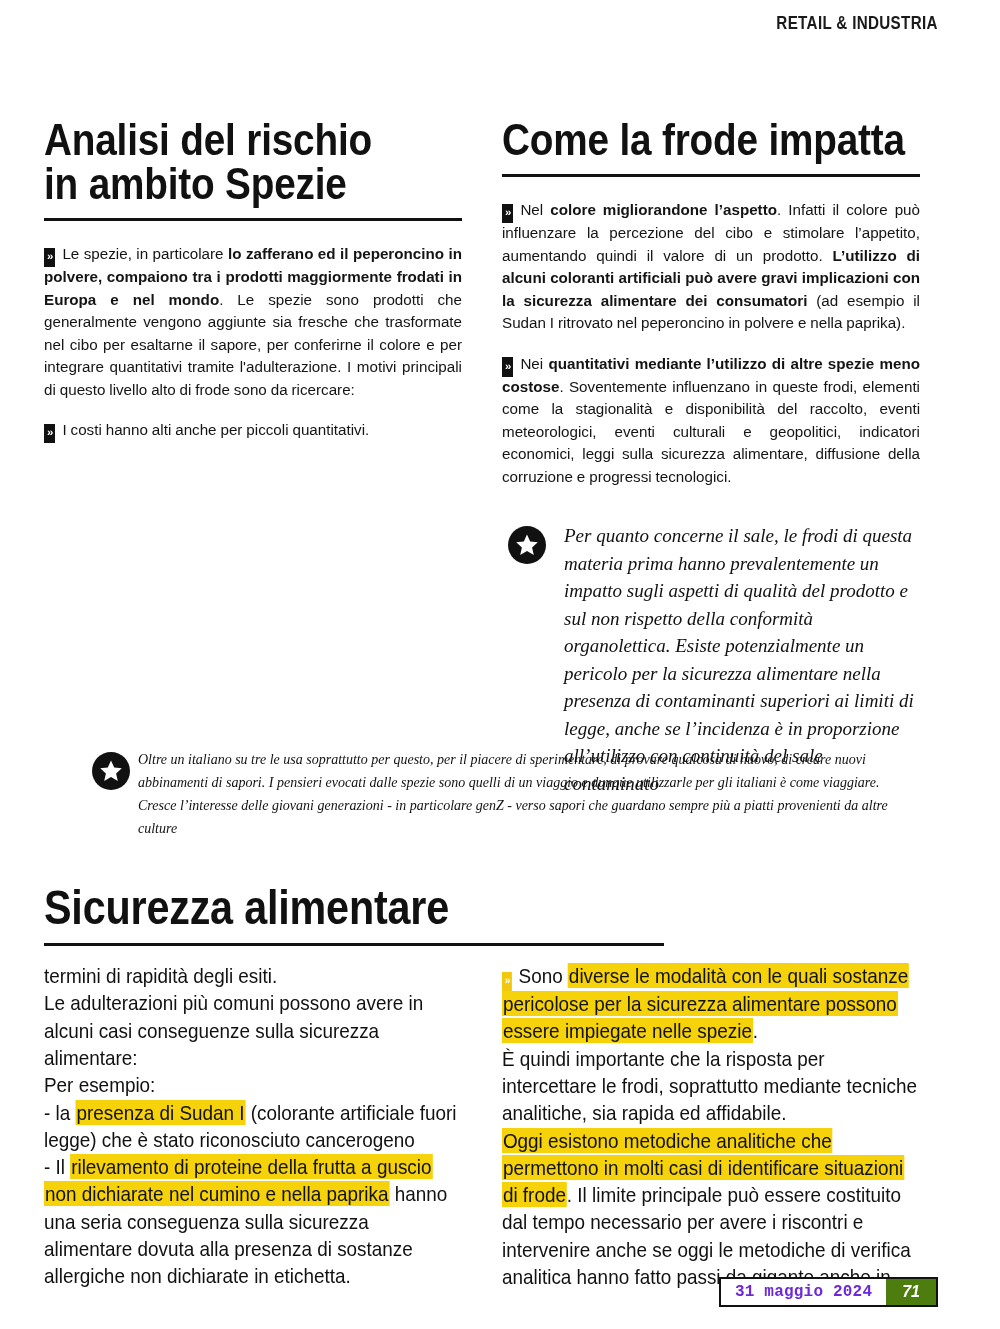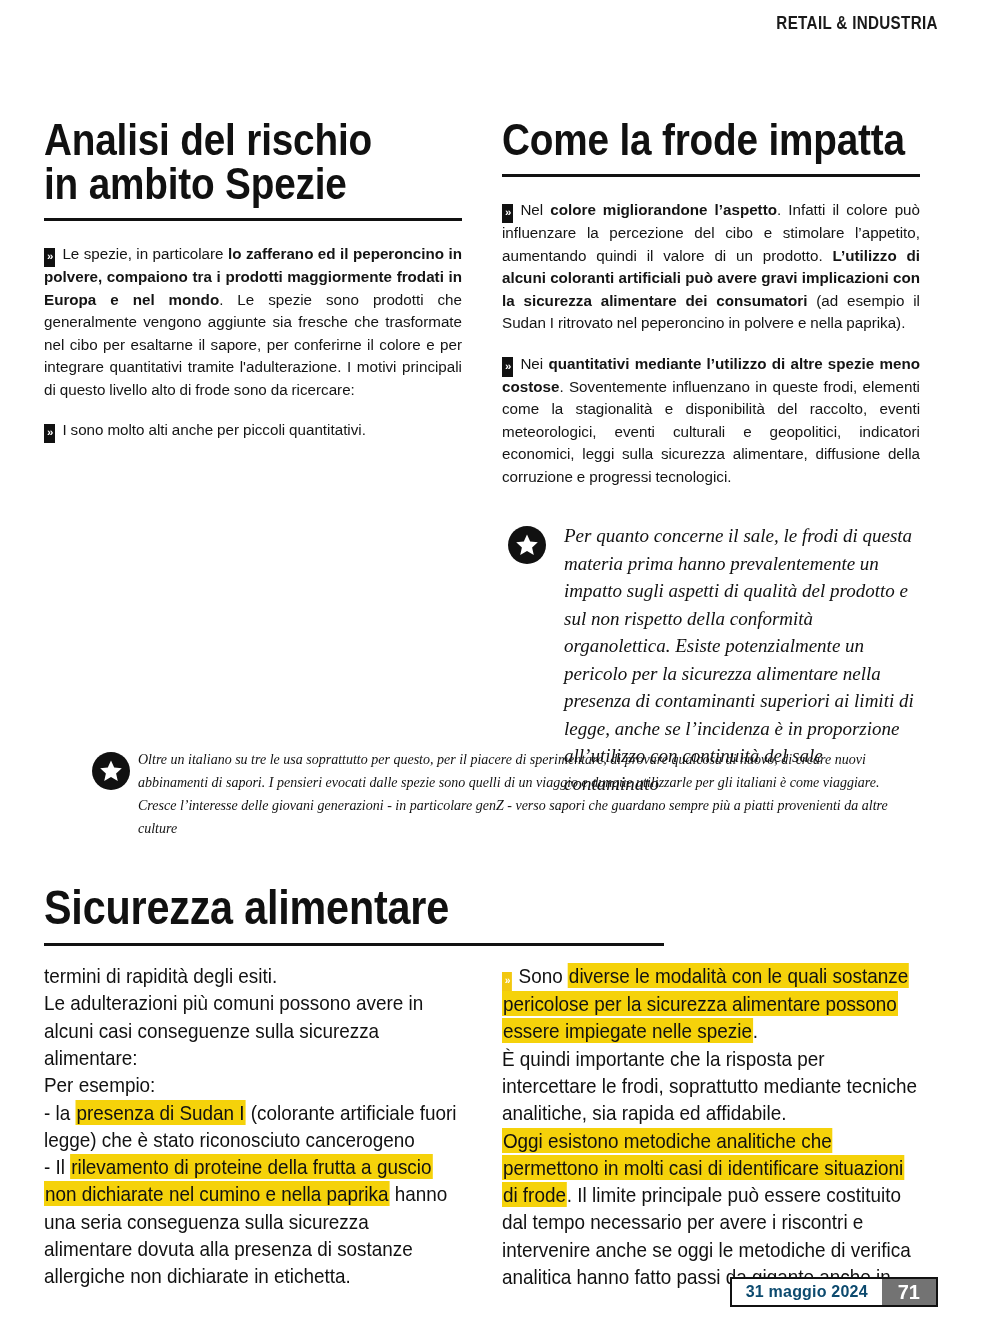--- a/index.html
+++ b/index.html
@@ -193,58 +193,59 @@
     position: absolute;
     right: 62px;
     bottom: 22px;
     display: flex;
     align-items: stretch;
     height: 26px;
     border: 2px solid #111111;
   }
   .footer-date {
     background: #ffffff;
-    color: #0c4a6e;
-    font-family: Liberation Sans, sans-serif;
+    color: #6d28d9;
+    font-family: Liberation Mono, monospace;
     font-weight: bold;
     font-size: 16px;
     display: flex;
     align-items: center;
     justify-content: center;
     padding: 0 14px;
     letter-spacing: 0.2px;
   }
   .footer-page {
-    background: #737373;
+    background: #4d7c0f;
     color: #ffffff;
     font-family: "Liberation Sans Narrow", "Liberation Sans", sans-serif;
     font-weight: bold;
-    font-size: 20px;
+    font-size: 16px;
     display: flex;
     align-items: center;
     justify-content: center;
     padding: 0 16px;
+    font-style: italic;
   }
 </style>
 </head>
 <body>
 
 <div class="running-head">RETAIL &amp; INDUSTRIA</div>
 
 <div class="page">
 
   <div class="cols">
 
     <div class="col">
       <h1 class="sec-title">Analisi del rischio
 in ambito Spezie</h1>
       <hr class="rule">
       <div>
           <p class="body-p first"><span class="chev">»</span><span>Le spezie, in particolare </span><b>lo zafferano ed il peperoncino in polvere, compaiono tra i prodotti maggiormente frodati in Europa e nel mondo</b><span>. Le spezie sono prodotti che generalmente vengono aggiunte sia fresche che trasformate nel cibo per esaltarne il sapore, per conferirne il colore e per integrare quantitativi tramite l'adulterazione. I motivi principali di questo livello alto di frode sono da ricercare:</span></p>
-          <p class="body-p"><span class="chev">»</span><span>I sono molto alti anche per piccoli quantitativi.</span></p>
+          <p class="body-p"><span class="chev">»</span><span>I costi hanno alti anche per piccoli quantitativi.</span></p>
         </div>
     </div>
 
     <div class="col">
       <h1 class="sec-title">Come la frode impatta</h1>
       <hr class="rule">
       <div>
           <p class="body-p first"><span class="chev">»</span><span>Nel </span><b>colore migliorandone l’aspetto</b><span>. Infatti il colore può influenzare la percezione del cibo e stimolare l’appetito, aumentando quindi il valore di un prodotto. </span><b>L’utilizzo di alcuni coloranti artificiali può avere gravi implicazioni con la sicurezza alimentare dei consumatori</b><span> (ad esempio il Sudan I ritrovato nel peperoncino in polvere e nella paprika).</span></p>
           <p class="body-p"><span class="chev">»</span><span>Nei </span><b>quantitativi mediante l’utilizzo di altre spezie meno costose</b><span>. Soventemente influenzano in queste frodi, elementi come la stagionalità e disponibilità del raccolto, eventi meteorologici, eventi culturali e geopolitici, indicatori economici, leggi sulla sicurezza alimentare, diffusione della corruzione e progressi tecnologici.</span></p>
         </div>

